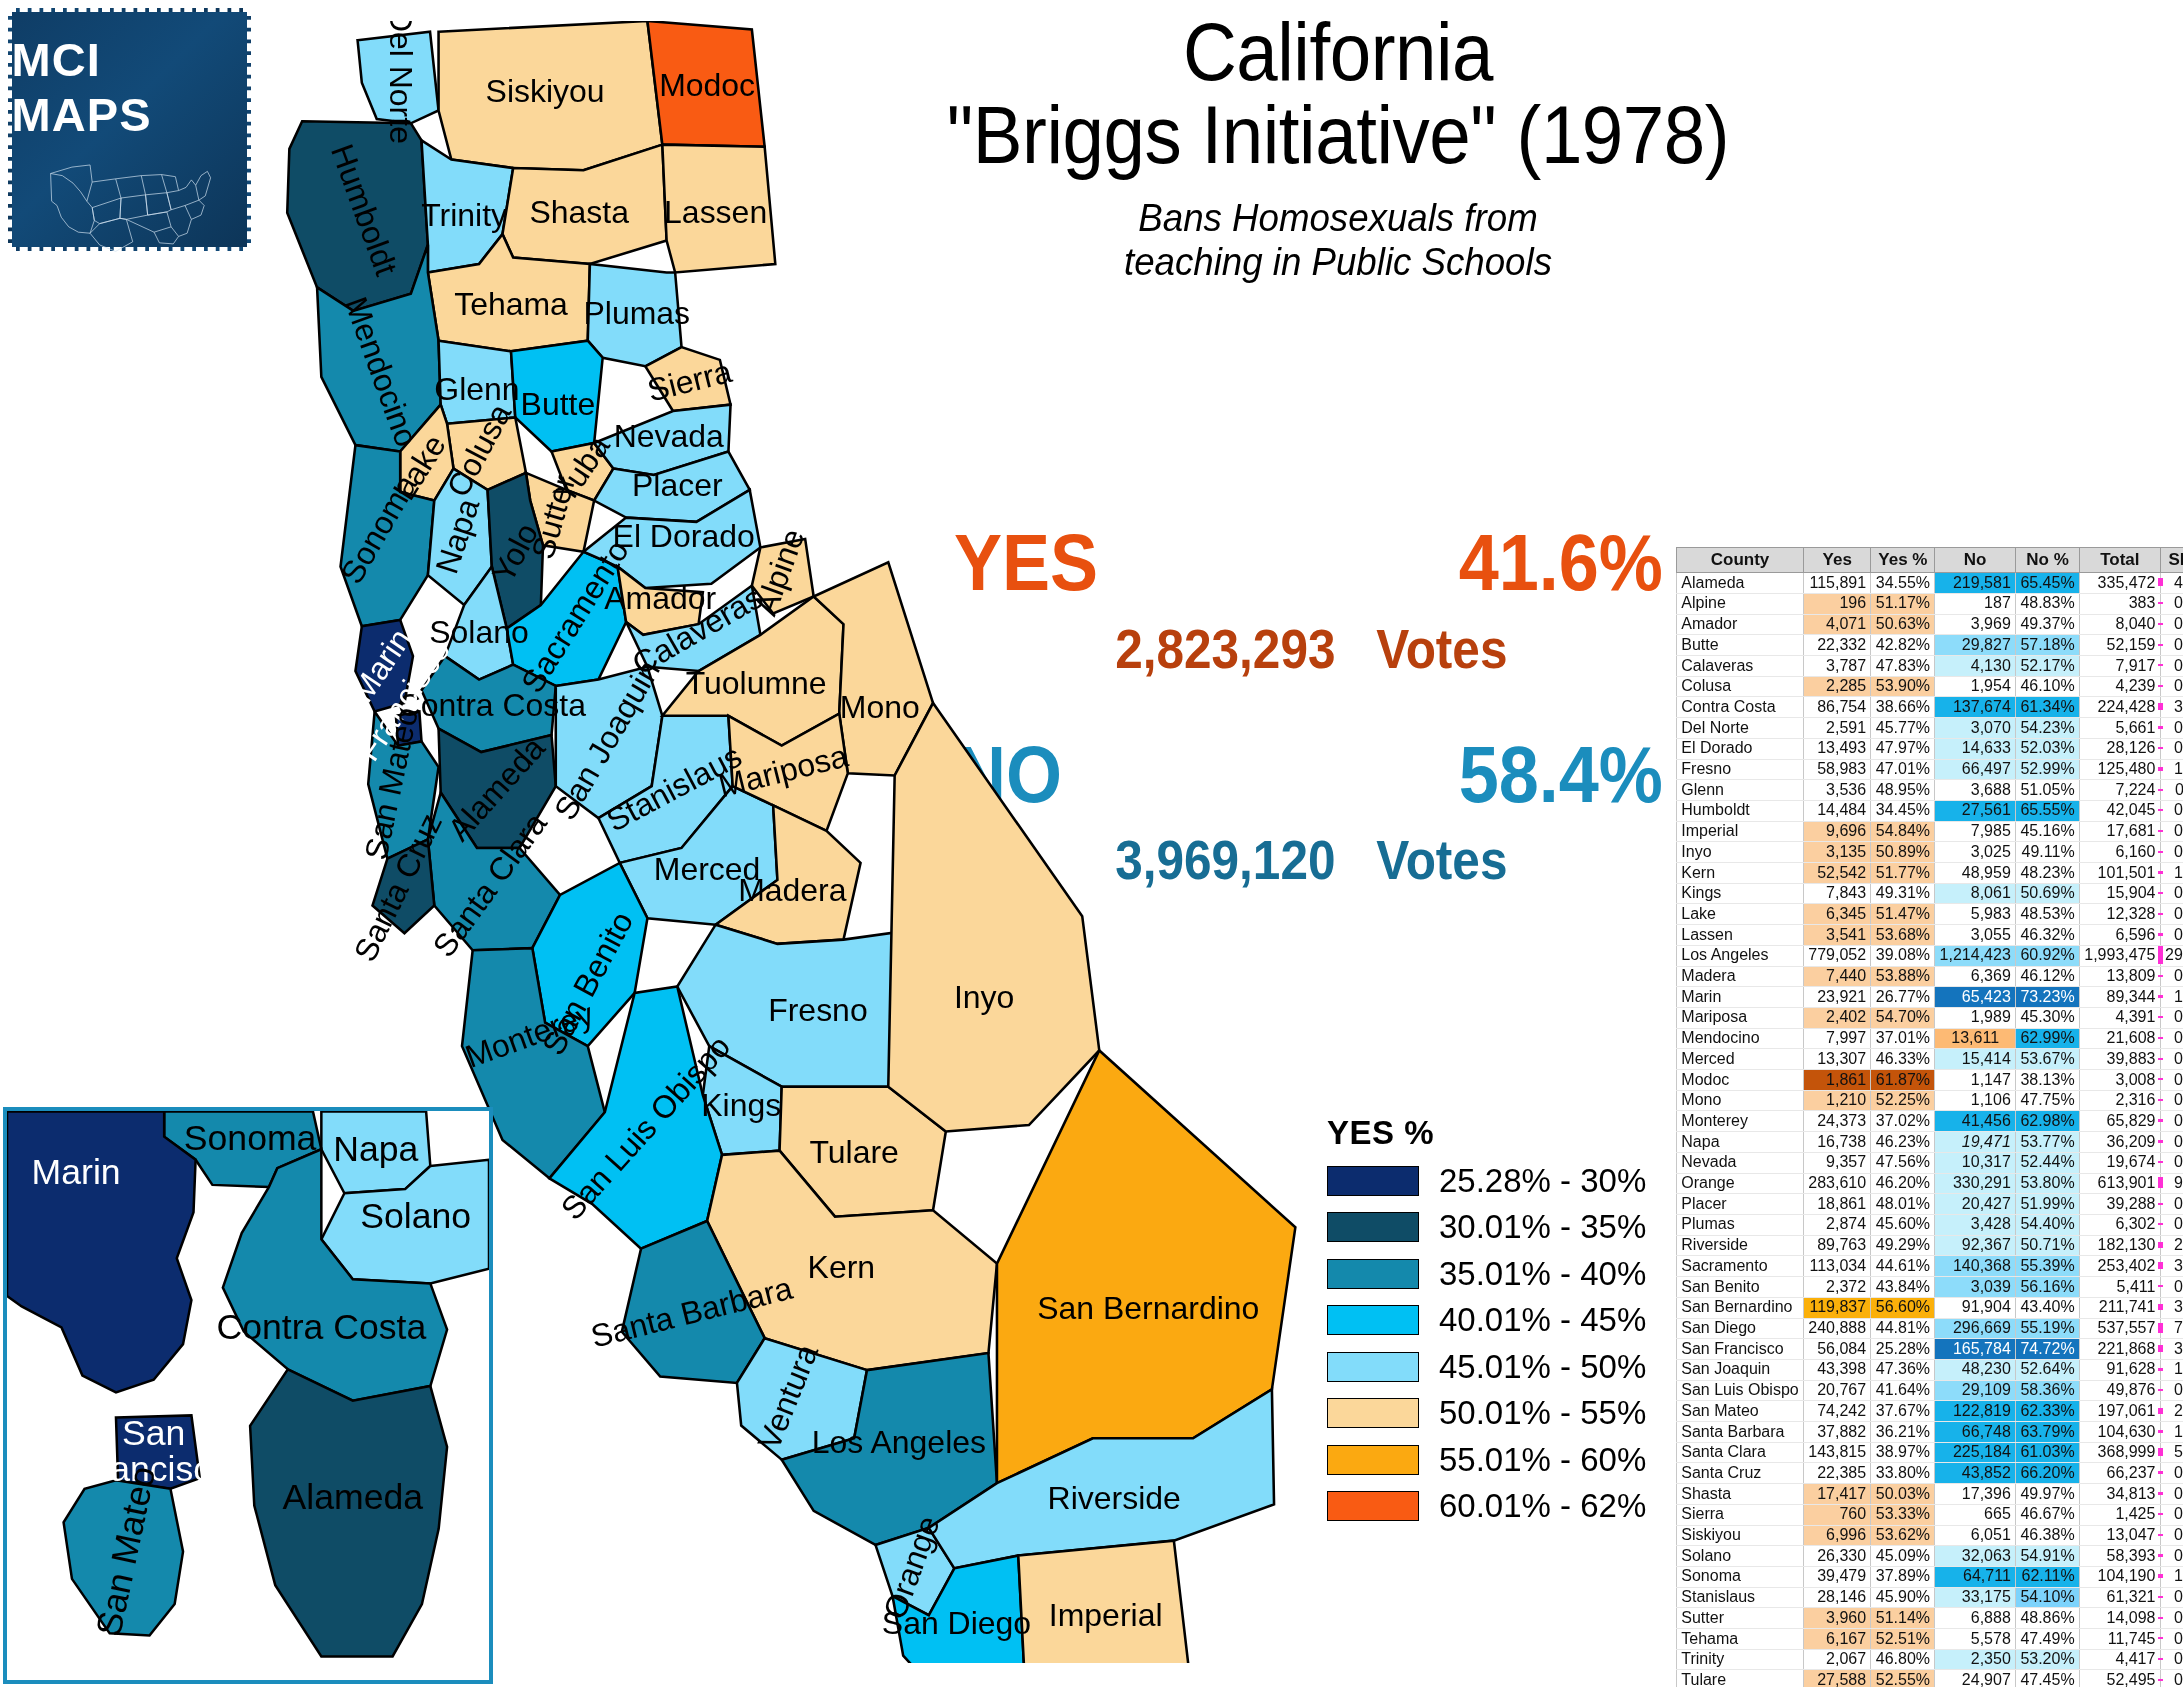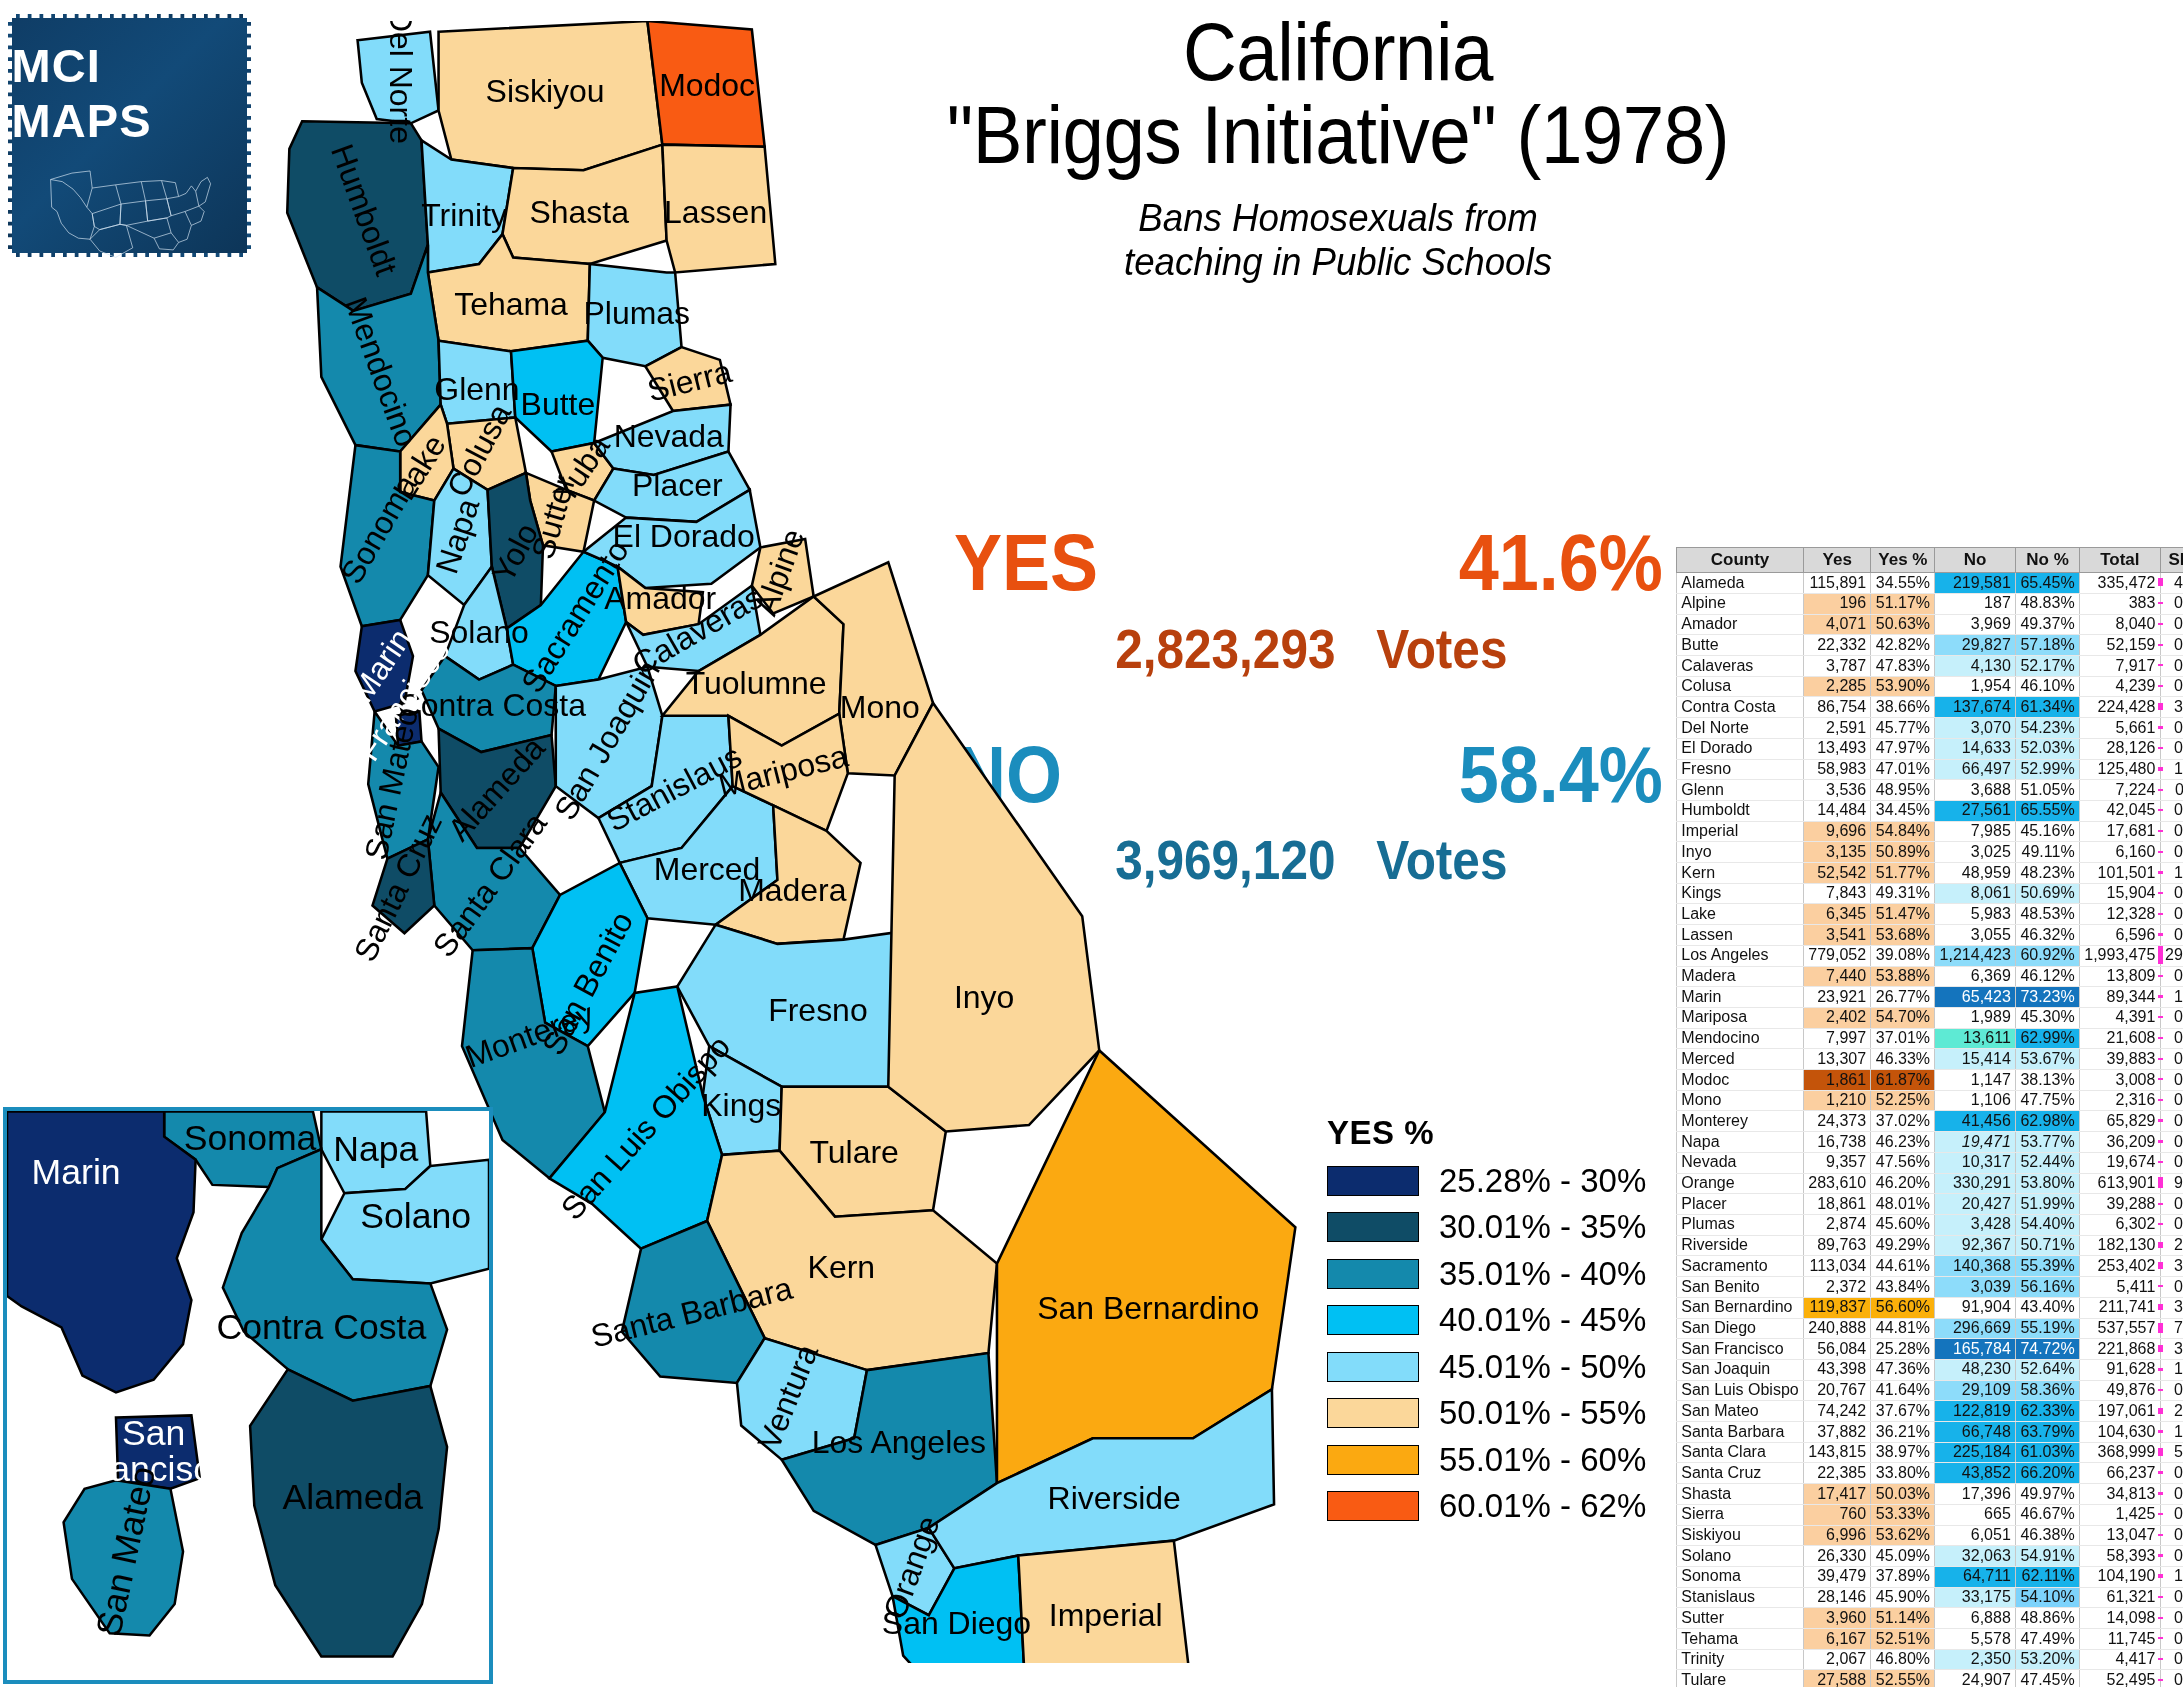--- a/index.html
+++ b/index.html
@@ -4,21 +4,21 @@
 <style>
   html,body{margin:0;padding:0;}
   body{
     width:2183px;height:1687px;
     background:#ffffff;
     font-family:"Liberation Sans", sans-serif;
     position:relative;overflow:hidden;
   }
   
   #logo{
-    position:absolute;left:7.5px;top:14px;width:243px;height:243px;
+    position:absolute;left:7.5px;top:8px;width:243px;height:243px;
     background:linear-gradient(135deg,#0f3d66 0%,#124a78 45%,#0d3558 100%);
     border:4.8px dashed #ffffff;box-sizing:border-box;
     display:flex;flex-direction:column;align-items:center;
   }
   #logo .logo-title{
     color:#fff;font-weight:bold;font-size:47px;letter-spacing:1.1px;
     margin-top:20px;font-family:"Liberation Sans", sans-serif;
   }
   #logo .logo-map{margin-top:9.6px;}
   #logo .logo-url{
@@ -553,21 +553,21 @@
         <td class="pct" style="background: rgb(251, 207, 160); color: rgb(17, 17, 17);">54.70%</td>
         <td class="num">1,989</td>
         <td class="pct">45.30%</td>
         <td class="tot">4,391</td>
         <td class="share">0.06%<span class="sharebar" style="height: 2.1px; top: 8.3px; bottom: auto;"></span></td>
       </tr>
       <tr>
         <td class="cty-name">Mendocino</td>
         <td class="num">7,997</td>
         <td class="pct">37.01%</td>
-        <td class="num" style="background: #5eead4; color: rgb(17, 17, 17);">13,611</td>
+        <td class="num" style="background: #fdba74; color: rgb(17, 17, 17); text-align: center;">13,611</td>
         <td class="pct" style="background: rgb(23, 178, 234); color: rgb(17, 17, 17);">62.99%</td>
         <td class="tot">21,608</td>
         <td class="share">0.32%<span class="sharebar" style="height: 2.1px; top: 8.3px; bottom: auto;"></span></td>
       </tr>
       <tr>
         <td class="cty-name">Merced</td>
         <td class="num">13,307</td>
         <td class="pct">46.33%</td>
         <td class="num" style="background: rgb(198, 240, 251); color: rgb(17, 17, 17);">15,414</td>
         <td class="pct" style="background: rgb(198, 240, 251); color: rgb(17, 17, 17);">53.67%</td>

